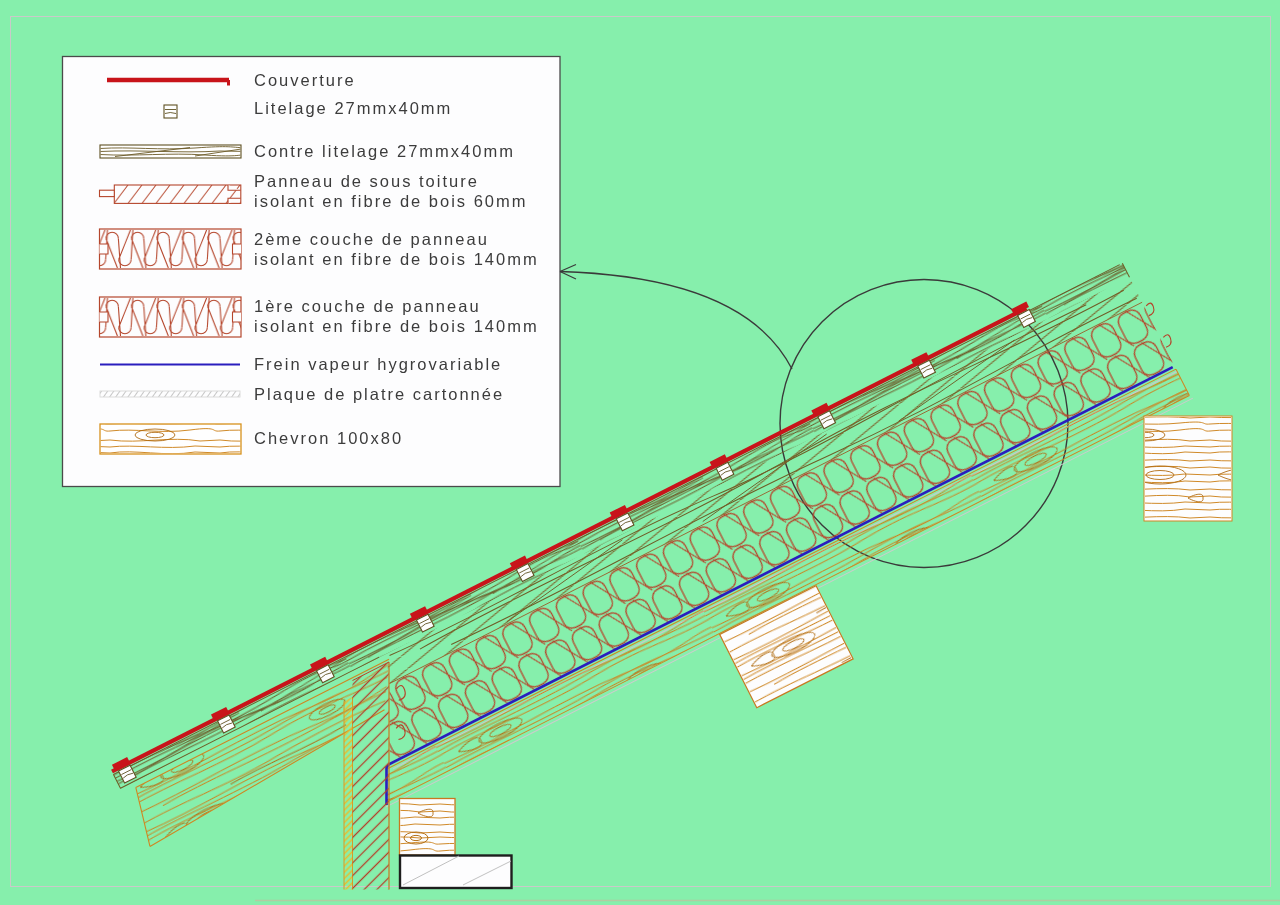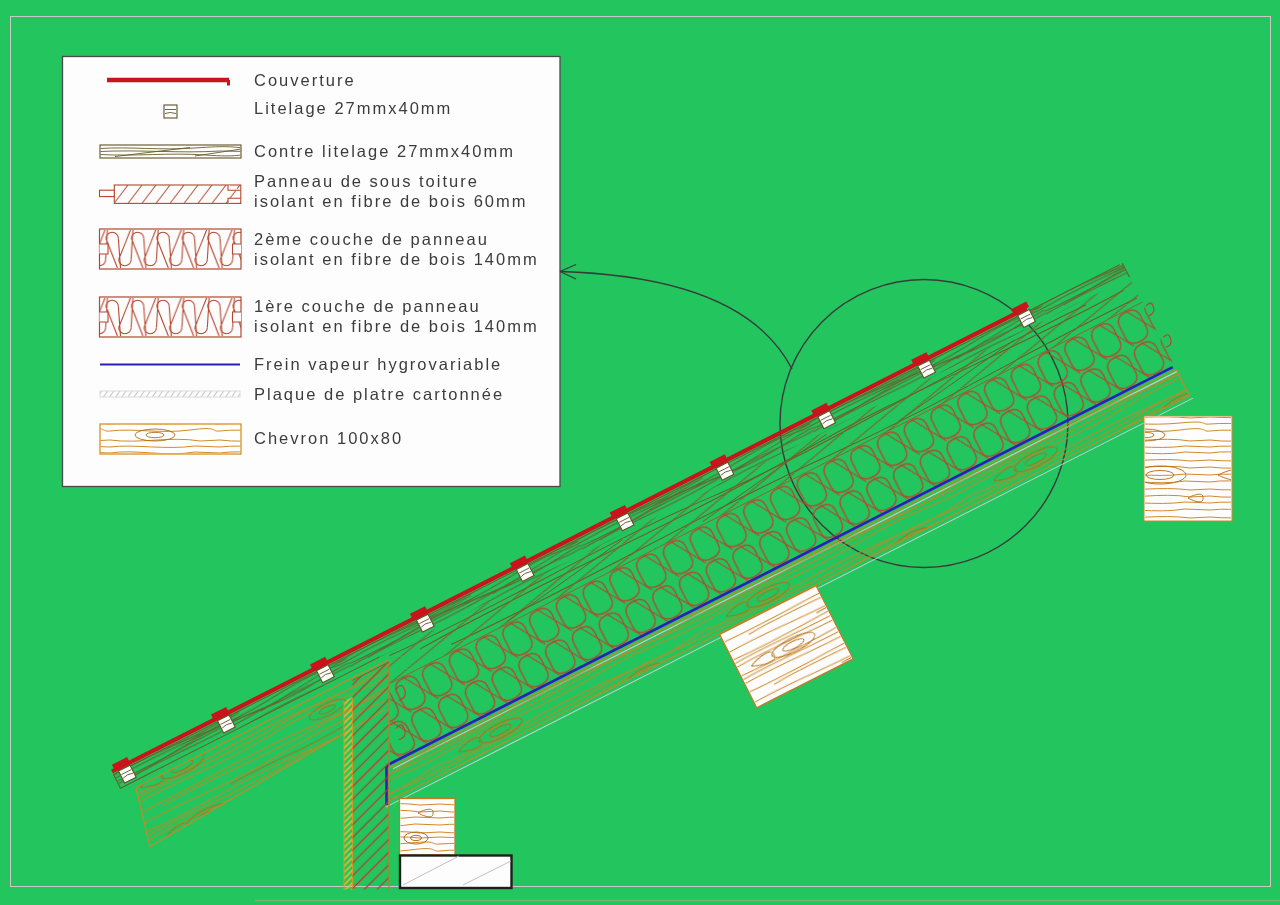--- a/index.html
+++ b/index.html
@@ -1,16 +1,16 @@
 <!DOCTYPE html>
 <html><head>
 <meta charset="utf-8">
 <style>
 html,body{margin:0;padding:0;background:#fcfcfd;}
-#canvas{position:relative;width:1280px;height:905px;background:#22c55e;overflow:hidden;}
+#canvas{position:relative;width:1280px;height:905px;background:#86efac;overflow:hidden;}
 svg text{font-family:"Liberation Sans",sans-serif;fill:#3c3c3c;}
 </style>
 </head>
 <body>
 <div id="canvas">
 <svg width="1280" height="905" viewBox="0 0 1280 905">
 <defs>
 
 <pattern id="patLoops" width="30" height="35.5" patternUnits="userSpaceOnUse" patternTransform="translate(287,47)">
   <rect x="3" y="1.5" width="23.5" height="32.5" rx="9" ry="9" fill="none" stroke="#b5462c" stroke-width="1.3"></rect>

